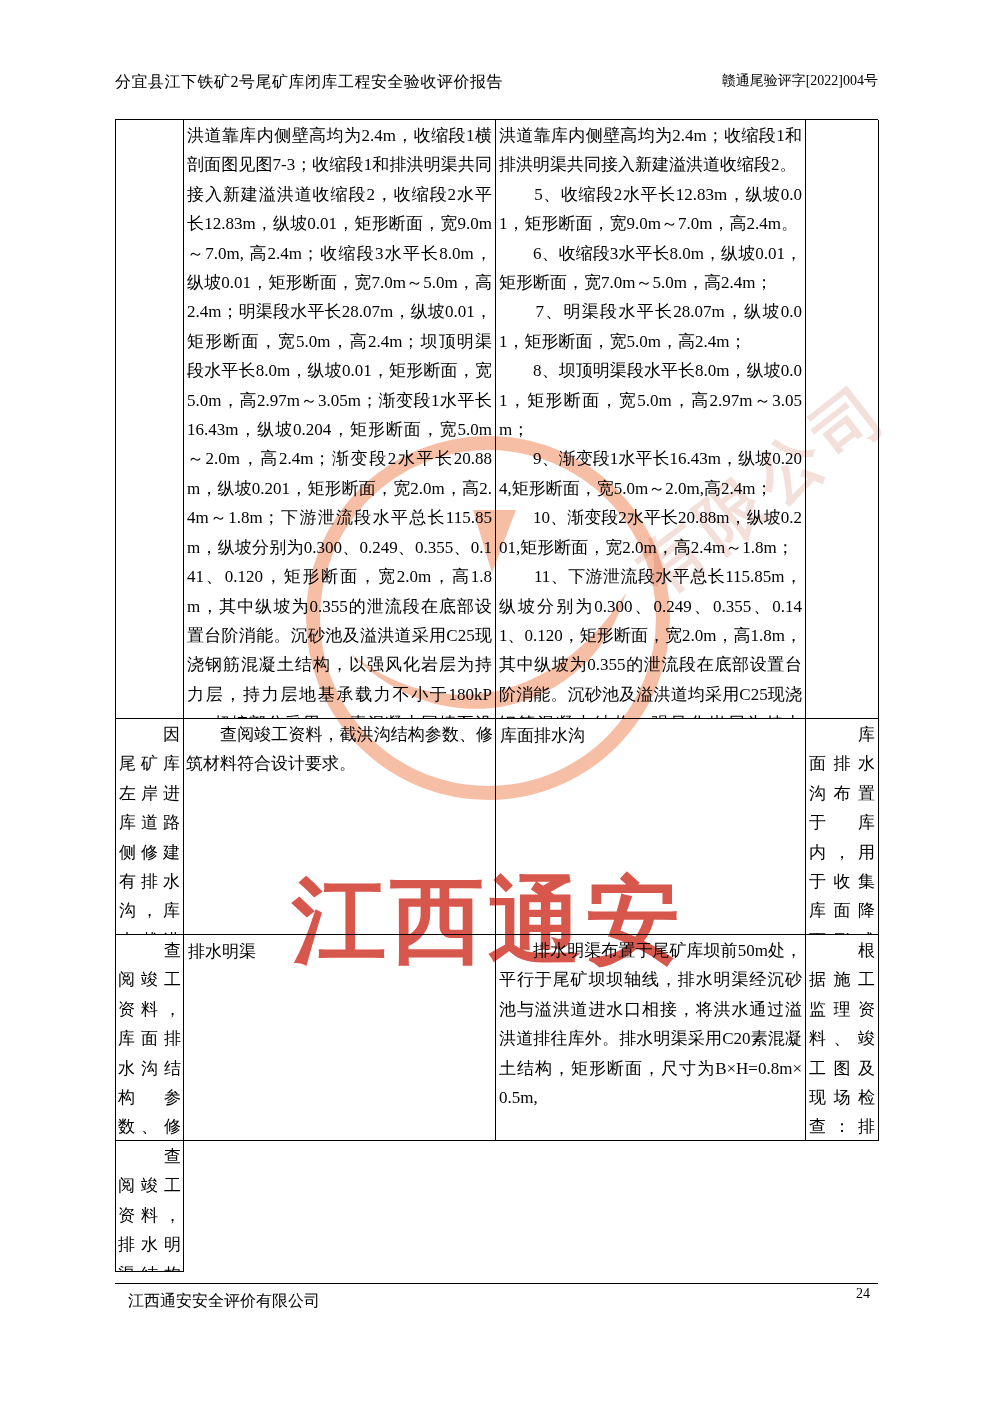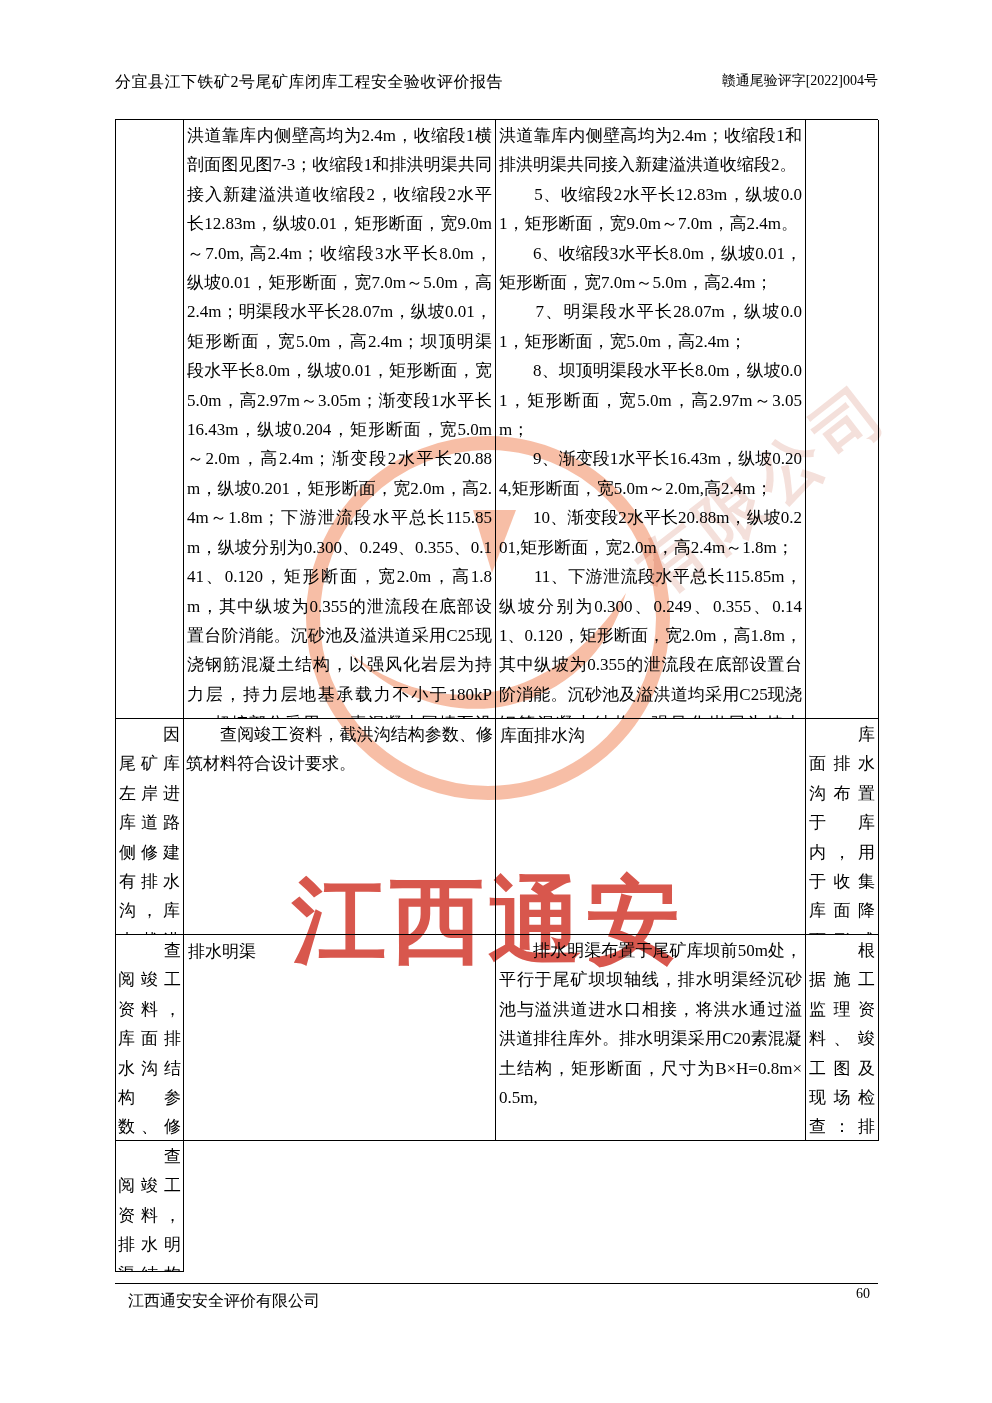--- a/index.html
+++ b/index.html
@@ -107,15 +107,15 @@
       <circle cx="200" cy="200" r="175" fill="none" stroke-width="14" opacity="0.45" stroke="#ed6e3a"></circle>
       <path d="M 62 235 C 150 305 265 288 338 175 C 305 292 160 335 62 235 Z" opacity="0.45" fill="#ed6e3a"></path>
       <path d="M 185 92 L 228 92 L 204 155 Z" opacity="0.45" fill="#ed6e3a"></path>
     </svg>
   </div>
   <div class="wm-text">江西通安</div>
   <div class="wm-diag">有限公司</div>
 
   <div class="footer-line"></div>
   <div class="footer-company">江西通安安全评价有限公司</div>
-  <div class="footer-page">60</div>
+  <div class="footer-page">24</div>
 
 </div>
 
 </body></html>

